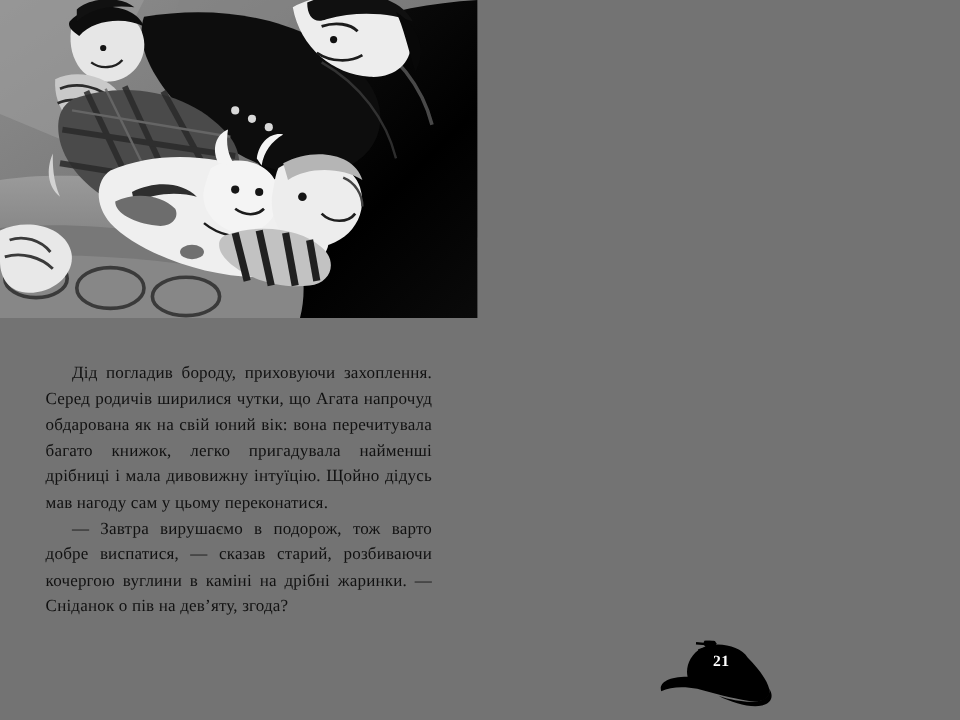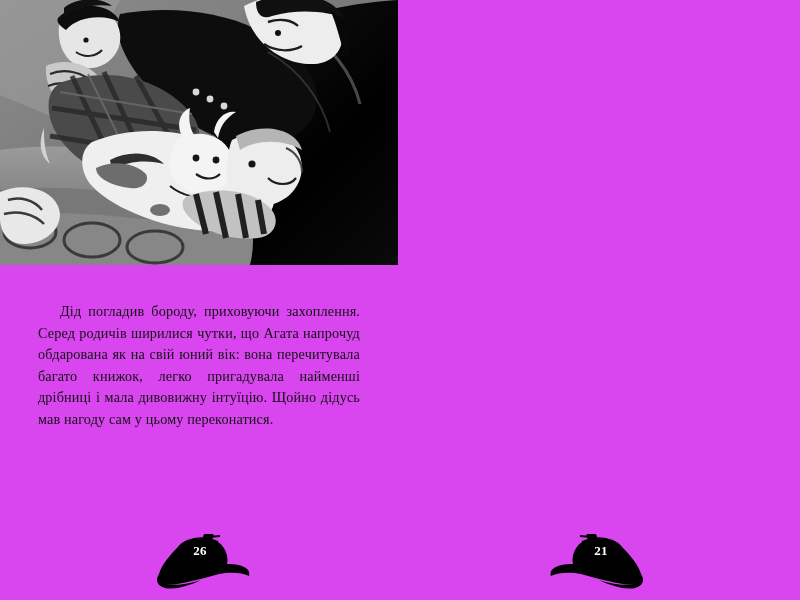--- a/index.html
+++ b/index.html
@@ -19,21 +19,21 @@
   
   .spread {
     position: absolute;
     inset: 0;
     display: flex;
   }
   .page {
     position: relative;
     width: 400px;
     height: 600px;
-    background: #d946ef;
+    background: #737373;
     box-sizing: border-box;
   }
 
   
   .illustration {
     position: absolute;
     left: 0;
     top: 0;
     width: 398px;
     height: 265px;
@@ -223,35 +223,23 @@
         <g>
           <path d="M0 192 C22 182 50 188 58 206 C66 224 48 244 24 244 C8 244 0 232 0 218 Z" fill="#e8e8e8"></path>
           <path d="M8 200 C20 196 34 200 42 210" stroke="#3a3a3a" stroke-width="2.4" fill="none"></path>
           <path d="M4 214 C18 210 34 214 44 224" stroke="#3a3a3a" stroke-width="2.4" fill="none"></path>
         </g>
       </svg>
     </div>
 
     <div class="bodytext left-body">
       <p>Дід погладив бороду, приховуючи захоплення. Серед родичів ширилися чутки, що Агата напрочуд обдарована як на свій юний вік: вона перечитувала багато книжок, легко пригадувала найменші дрібниці і мала дивовижну інтуїцію. Щойно дідусь мав нагоду сам у цьому переконатися.</p>
+      <p>— Завтра вирушаємо в подорож, тож варто добре виспатися, — сказав старий, розбиваючи кочергою вуглини в каміні на дрібні жаринки. — Сніданок о пів на дев’яту, згода?</p>
     </div>
 
-    <div class="folio">
-      <svg viewBox="0 0 110 58" xmlns="http://www.w3.org/2000/svg" aria-hidden="true">
-        <g fill="#000000">
-          <path d="M32 14 C38 4 58 0 70 6 C80 11 84 22 82 30 C100 30 106 36 104 42 C96 38 84 38 74 40 C60 44 44 48 32 50 C20 52 12 48 14 40 C16 32 24 22 32 14 Z"></path>
-          <path d="M14 40 C10 46 12 52 20 54 C30 56 44 52 56 46 C44 50 30 52 22 50 C16 48 13 45 14 40 Z"></path>
-          <path d="M58 2 C60 -2 66 -3 68 0 C70 3 67 6 64 6 C61 6 58 5 58 2 Z"></path>
-          <path d="M62 1 L72 -3 M64 3 L75 2 M63 5 L73 8" stroke="#000000" stroke-width="2" fill="none"></path>
-        </g>
-      </svg>
-      <div class="folio-num">
-        <span>26</span>
-      </div>
-    </div>
   </div>
 
   <div class="page">
 
     <div class="folio mirrored">
       <svg viewBox="0 0 110 58" xmlns="http://www.w3.org/2000/svg" aria-hidden="true">
         <g fill="#000000">
           <path d="M32 14 C38 4 58 0 70 6 C80 11 84 22 82 30 C100 30 106 36 104 42 C96 38 84 38 74 40 C60 44 44 48 32 50 C20 52 12 48 14 40 C16 32 24 22 32 14 Z"></path>
           <path d="M14 40 C10 46 12 52 20 54 C30 56 44 52 56 46 C44 50 30 52 22 50 C16 48 13 45 14 40 Z"></path>
           <path d="M58 2 C60 -2 66 -3 68 0 C70 3 67 6 64 6 C61 6 58 5 58 2 Z"></path>

